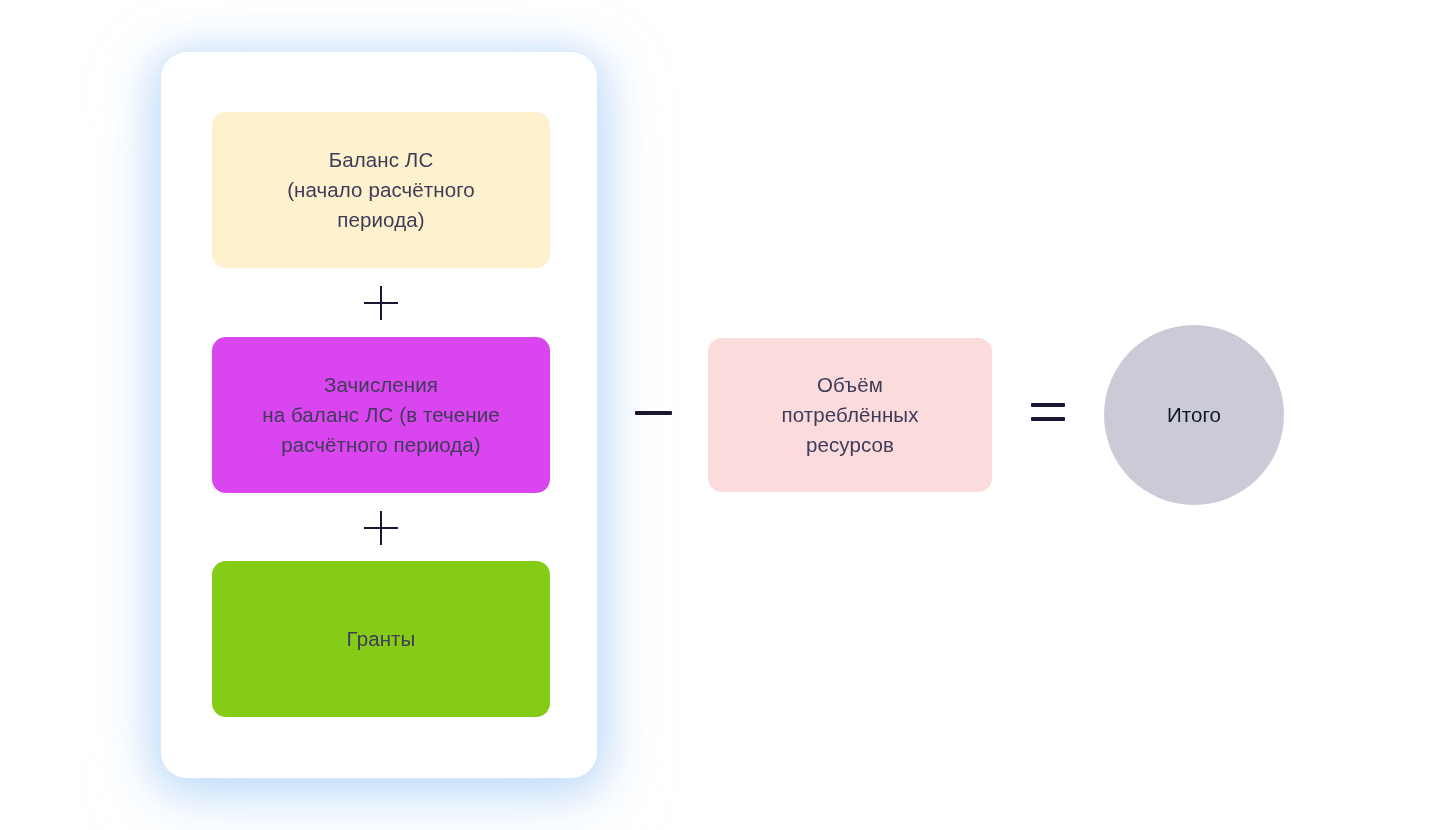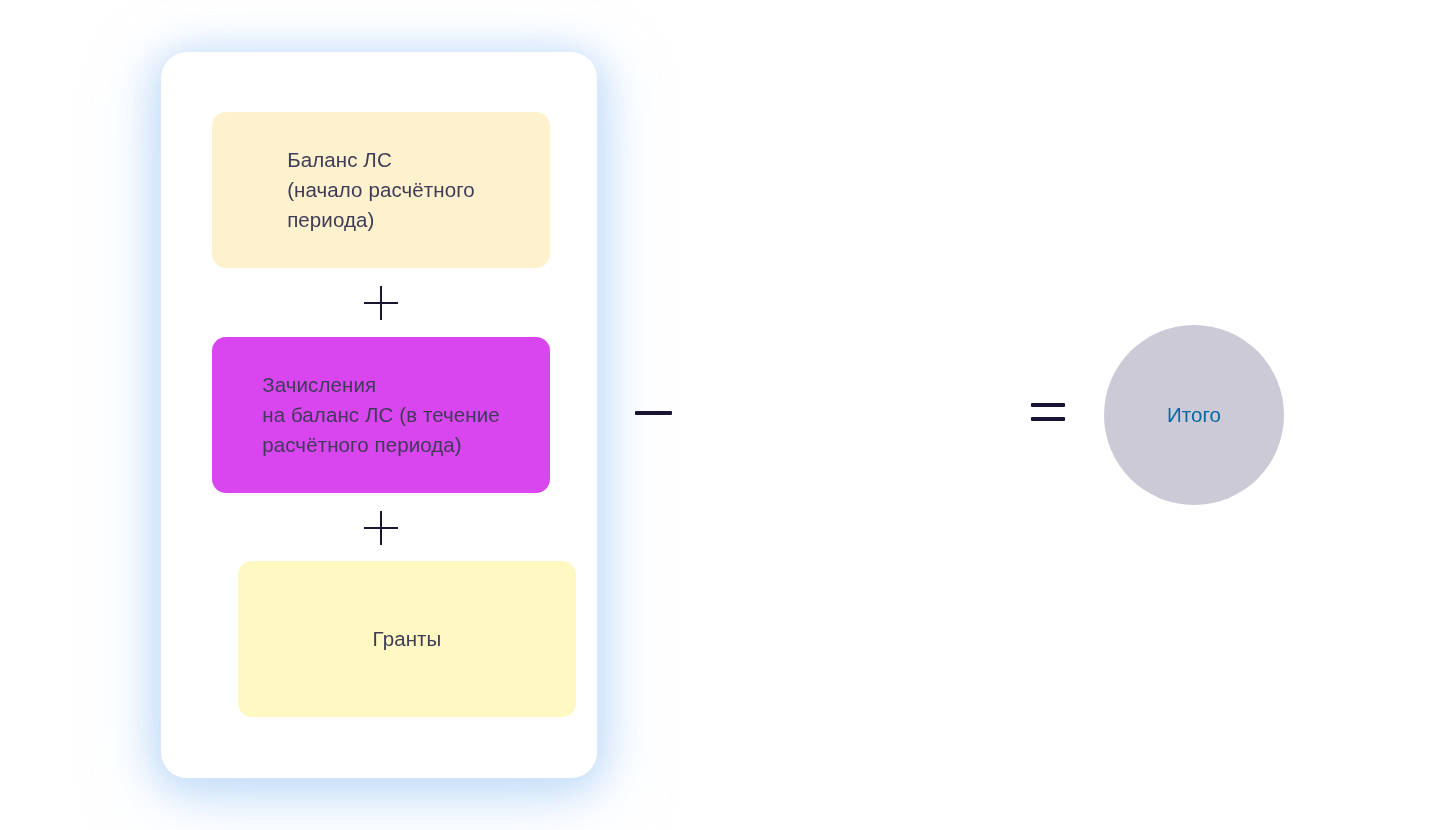--- a/index.html
+++ b/index.html
@@ -39,20 +39,21 @@
       14px 0 40px rgba(200, 225, 250, 0.45);
   }
 
   
   .term {
     position: absolute;
     border-radius: 14px;
     display: flex;
     align-items: center;
     justify-content: center;
+    text-align: center;
     color: #3f3b58;
     font-size: 20.5px;
     line-height: 30px;
     letter-spacing: 0.1px;
     box-sizing: border-box;
     padding: 6px 10px;
     white-space: pre-line;
   }
 
   .term-balance {
@@ -69,22 +70,21 @@
     width: 338px;
     height: 156px;
     background: #d946ef;
   }
 
   .term-grants {
     left: 212px;
     top: 561px;
     width: 338px;
     height: 156px;
-    background: #fef9c3;
-    margin-left: 26px;
+    background: #84cc16;
   }
 
   .term-consumed {
     left: 708px;
     top: 338px;
     width: 284px;
     height: 154px;
     background: #fbdbdc;
   }
 
@@ -93,21 +93,21 @@
     position: absolute;
     left: 1104px;
     top: 325px;
     width: 180px;
     height: 180px;
     border-radius: 50%;
     background: #cccad7;
     display: flex;
     align-items: center;
     justify-content: center;
-    color: #0369a1;
+    color: #0f172a;
     font-size: 20.5px;
     line-height: 30px;
     letter-spacing: 0.1px;
   }
 
   
   .op {
     position: absolute;
   }
 
@@ -185,20 +185,23 @@
 
   <div class="op op-plus op-plus-2">
     <span class="bar-h"></span>
     <span class="bar-v"></span>
   </div>
 
   <div class="term term-grants">Гранты</div>
 
   <div class="op op-minus"></div>
 
+  <div class="term term-consumed">Объём
+потреблённых
+ресурсов</div>
 
   <div class="op op-equals">
     <span class="bar bar-top"></span>
     <span class="bar bar-bottom"></span>
   </div>
 
   <div class="result-circle">Итого</div>
 
 </div>
 

